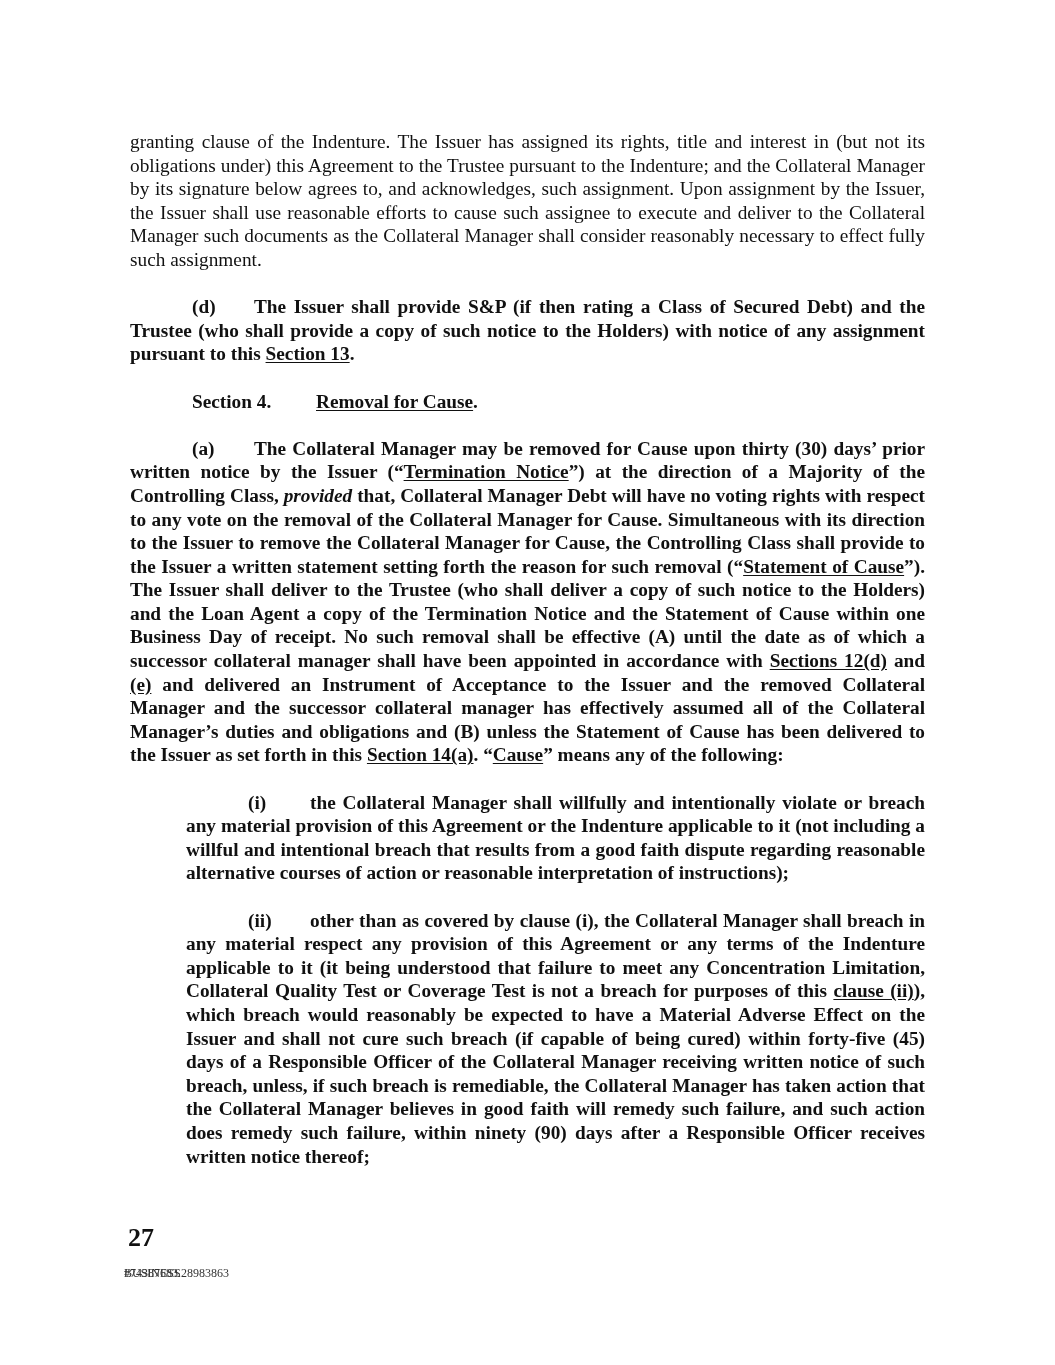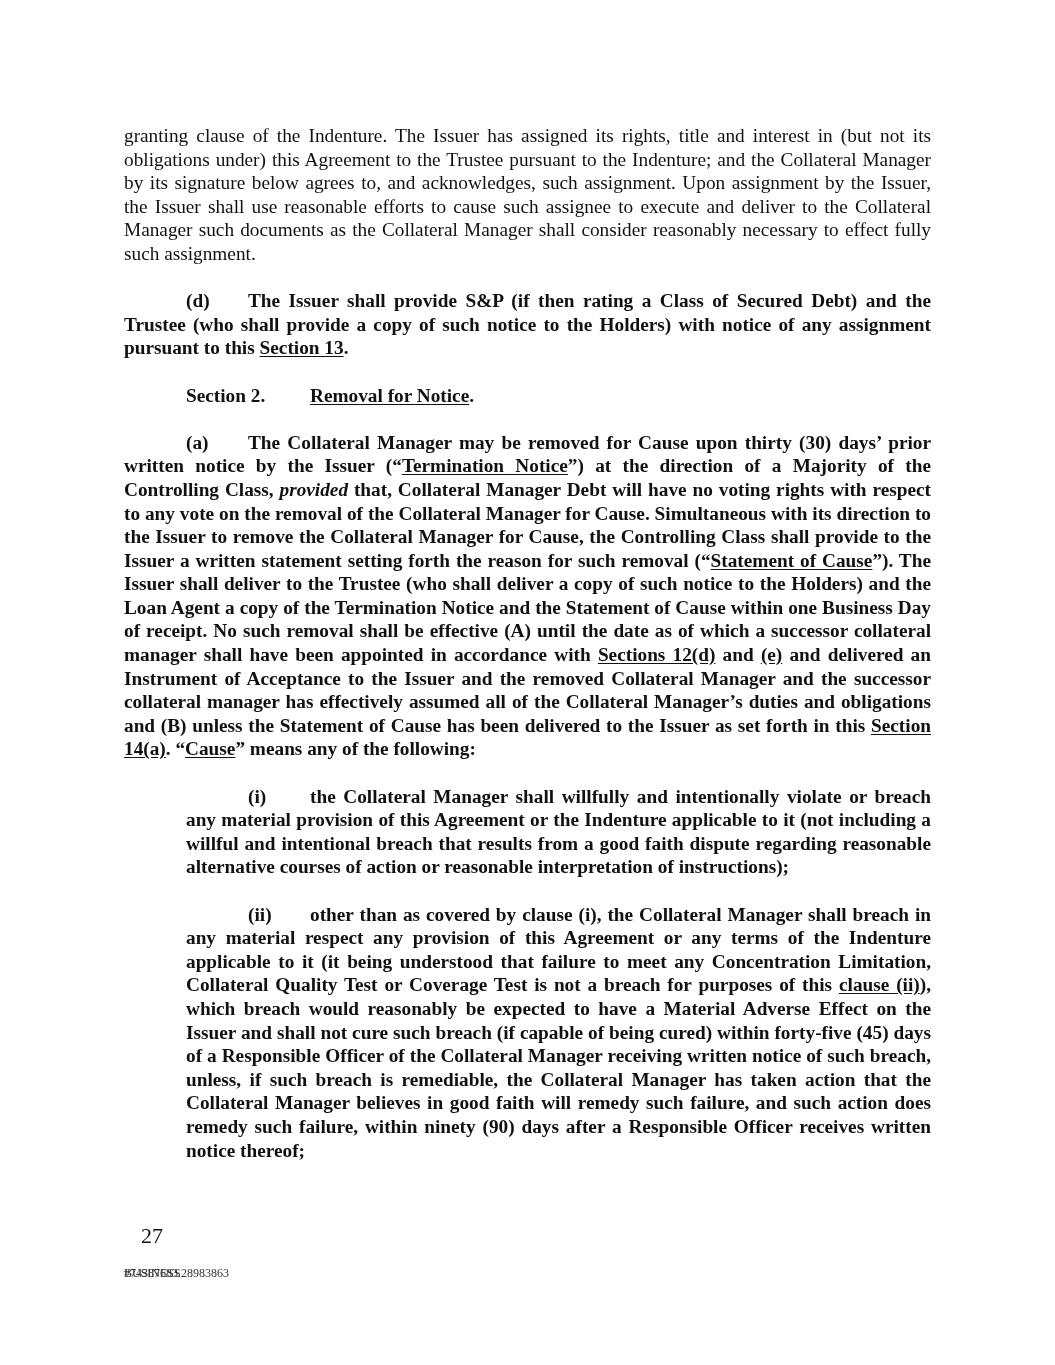--- a/index.html
+++ b/index.html
@@ -1,41 +1,41 @@
 <!DOCTYPE html>
 <html><head>
 <meta charset="utf-8">
 <style>
   html, body { margin: 0; padding: 0; background: #ffffff; }
   body {
     width: 1055px; height: 1365px; position: relative; overflow: hidden;
     font-family: "Liberation Serif", serif; color: #111; font-size: 19.3px;
   }
   .page { position: absolute; left: 124px; top: 124px; width: 807px; }
-  p { margin: 0; line-height: 23.6px; text-align: justify; }
+  p { margin: 6px; line-height: 23.6px; text-align: justify; }
   .gap { margin-top: 23.6px; font-weight: bold; }
   .indent { text-indent: 62px; }
   .tab { display: inline-block; width: 62px; text-indent: 0; }
   .sub { margin-left: 62px; }
   u { text-decoration: underline; text-underline-offset: 2px; }
   .heading { padding-left: 62px; }
   .heading .num { display: inline-block; width: 124px; }
-  .pagenum { position: absolute; left: 141px; top: 1223px; font-size: 22px; }
+  .pagenum { position: absolute; left: 128px; top: 1223px; font-size: 26px; font-weight: bold; }
   .footer { position: absolute; left: 124px; top: 1266px; font-size: 12px; color: #333; }
   .footer span { position: absolute; left: 0; top: 0; white-space: nowrap; }
 </style>
 </head>
 <body>
 
 <div class="page">
   <p>granting clause of the Indenture.  The Issuer has assigned its rights, title and interest in (but not its obligations under) this Agreement to the Trustee pursuant to the Indenture; and the Collateral Manager by its signature below agrees to, and acknowledges, such assignment.  Upon assignment by the Issuer, the Issuer shall use reasonable efforts to cause such assignee to execute and deliver to the Collateral Manager such documents as the Collateral Manager shall consider reasonably necessary to effect fully such assignment.</p>
 
   <p class="gap indent"><span class="tab">(d)</span><span>The Issuer shall provide S&amp;P (if then rating a Class of Secured Debt) and the Trustee (who shall provide a copy of such notice to the Holders) with notice of any assignment pursuant to this </span><u>Section 13</u><span>.</span></p>
 
-  <p class="gap heading"><span class="num">Section 2.</span><u>Removal for Notice</u><span>.</span></p>
+  <p class="gap heading"><span class="num">Section 4.</span><u>Removal for Cause</u><span>.</span></p>
 
   <p class="gap indent"><span class="tab">(a)</span><span>The Collateral Manager may be removed for Cause upon thirty (30) days’ prior written notice by the Issuer (“</span><u>Termination Notice</u><span>”) at the direction of a Majority of the Controlling Class, </span><i>provided</i><span> that, Collateral Manager Debt will have no voting rights with respect to any vote on the removal of the Collateral Manager for Cause.  Simultaneous with its direction to the Issuer to remove the Collateral Manager for Cause, the Controlling Class shall provide to the Issuer a written statement setting forth the reason for such removal (“</span><u>Statement of Cause</u><span>”).  The Issuer shall deliver to the Trustee (who shall deliver a copy of such notice to the Holders) and the Loan Agent a copy of the Termination Notice and the Statement of Cause within one Business Day of receipt.  No such removal shall be effective (A) until the date as of which a successor collateral manager shall have been appointed in accordance with </span><u>Sections 12(d)</u><span> and </span><u>(e)</u><span> and delivered an Instrument of Acceptance to the Issuer and the removed Collateral Manager and the successor collateral manager has effectively assumed all of the Collateral Manager’s duties and obligations and (B) unless the Statement of Cause has been delivered to the Issuer as set forth in this </span><u>Section 14(a)</u><span>.  “</span><u>Cause</u><span>” means any of the following:</span></p>
 
   <p class="gap indent sub"><span class="tab">(i)</span><span>the Collateral Manager shall willfully and intentionally violate or breach any material provision of this Agreement or the Indenture applicable to it (not including a willful and intentional breach that results from a good faith dispute regarding reasonable alternative courses of action or reasonable interpretation of instructions);</span></p>
 
   <p class="gap indent sub"><span class="tab">(ii)</span><span>other than as covered by clause (i), the Collateral Manager shall breach in any material respect any provision of this Agreement or any terms of the Indenture applicable to it (it being understood that failure to meet any Concentration Limitation, Collateral Quality Test or Coverage Test is not a breach for purposes of this </span><u>clause (ii)</u><span>), which breach would reasonably be expected to have a Material Adverse Effect on the Issuer and shall not cure such breach (if capable of being cured) within forty-five (45) days of a Responsible Officer of the Collateral Manager receiving written notice of such breach, unless, if such breach is remediable, the Collateral Manager has taken action that the Collateral Manager believes in good faith will remedy such failure, and such action does remedy such failure, within ninety (90) days after a Responsible Officer receives written notice thereof;</span></p>
 </div>
 
 <div class="pagenum">27</div>
 <div class="footer">

